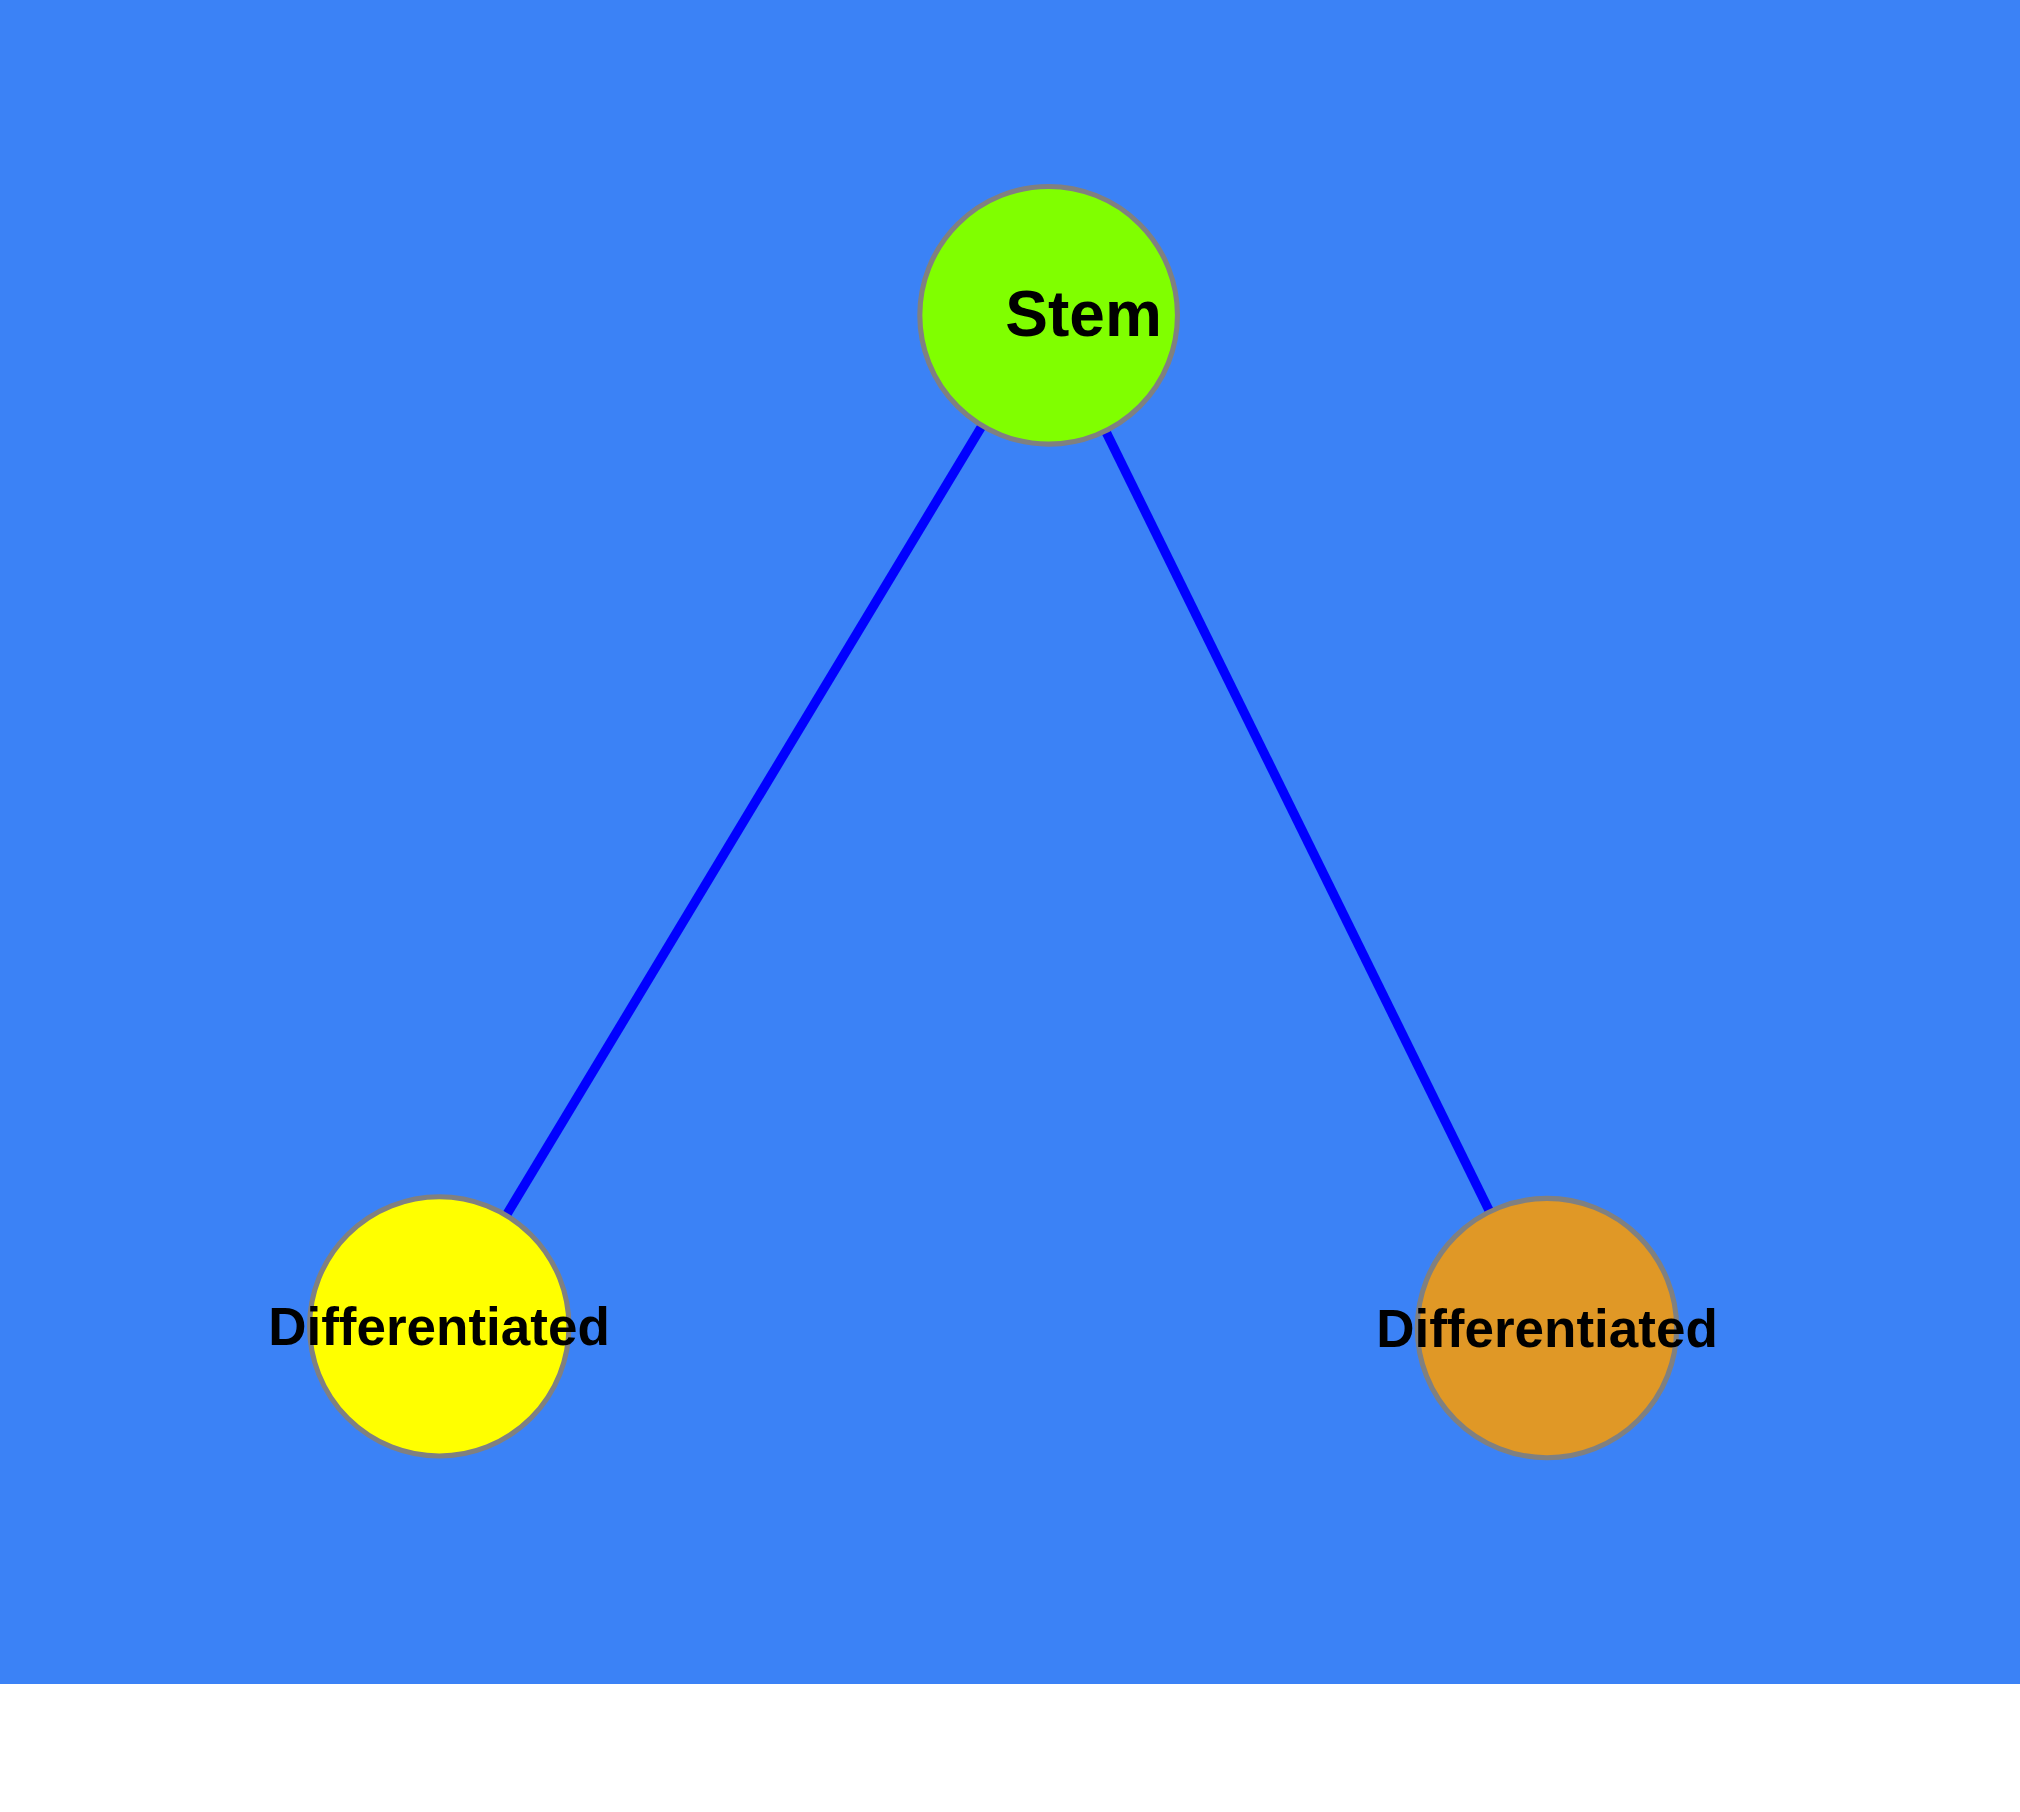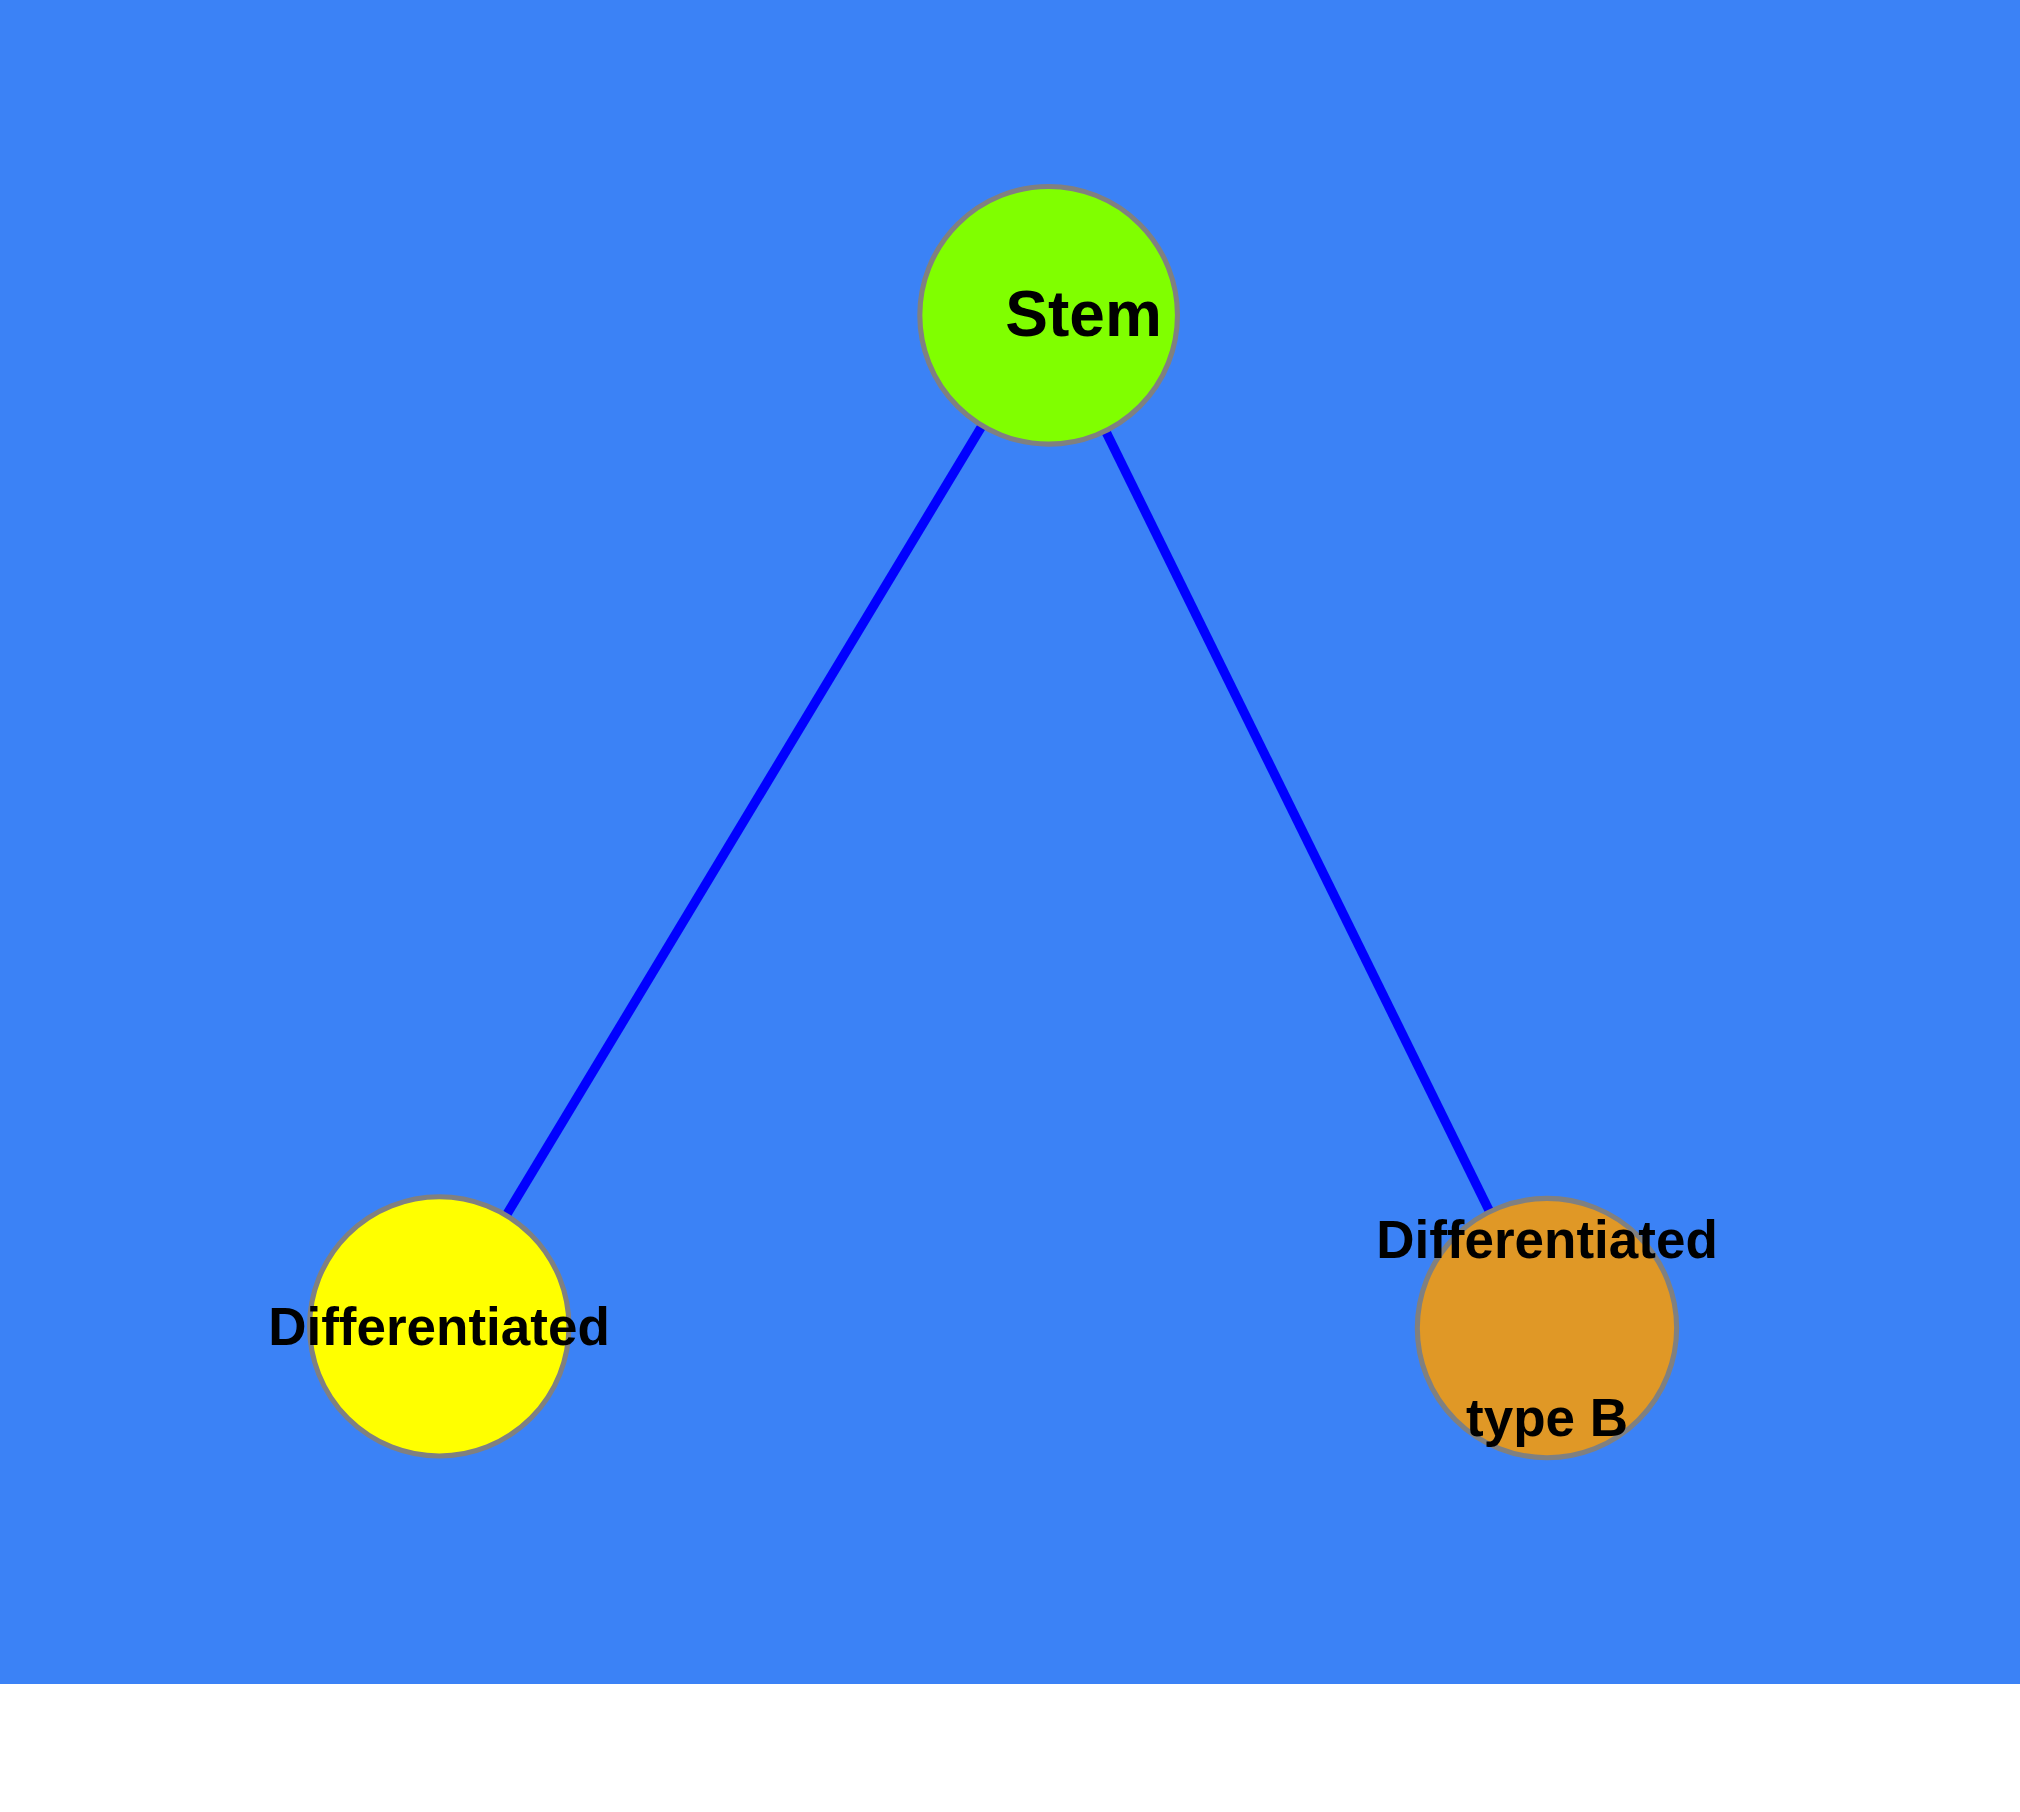--- a/index.html
+++ b/index.html
@@ -63,17 +63,16 @@
   <div class="node-label single" style="left: 1048px; top: 315px;">
     <span>Stem</span>
   </div>
 
   <div class="node-label double" style="left: 439px; top: 1326px;">
     <div>Differentiated</div>
   </div>
 
   <div class="node-label double" style="left: 1547px; top: 1328px;">
     <div>Differentiated</div>
-    <div>type B</div>
   </div>
 
 </div>
 
 
 </body></html>

